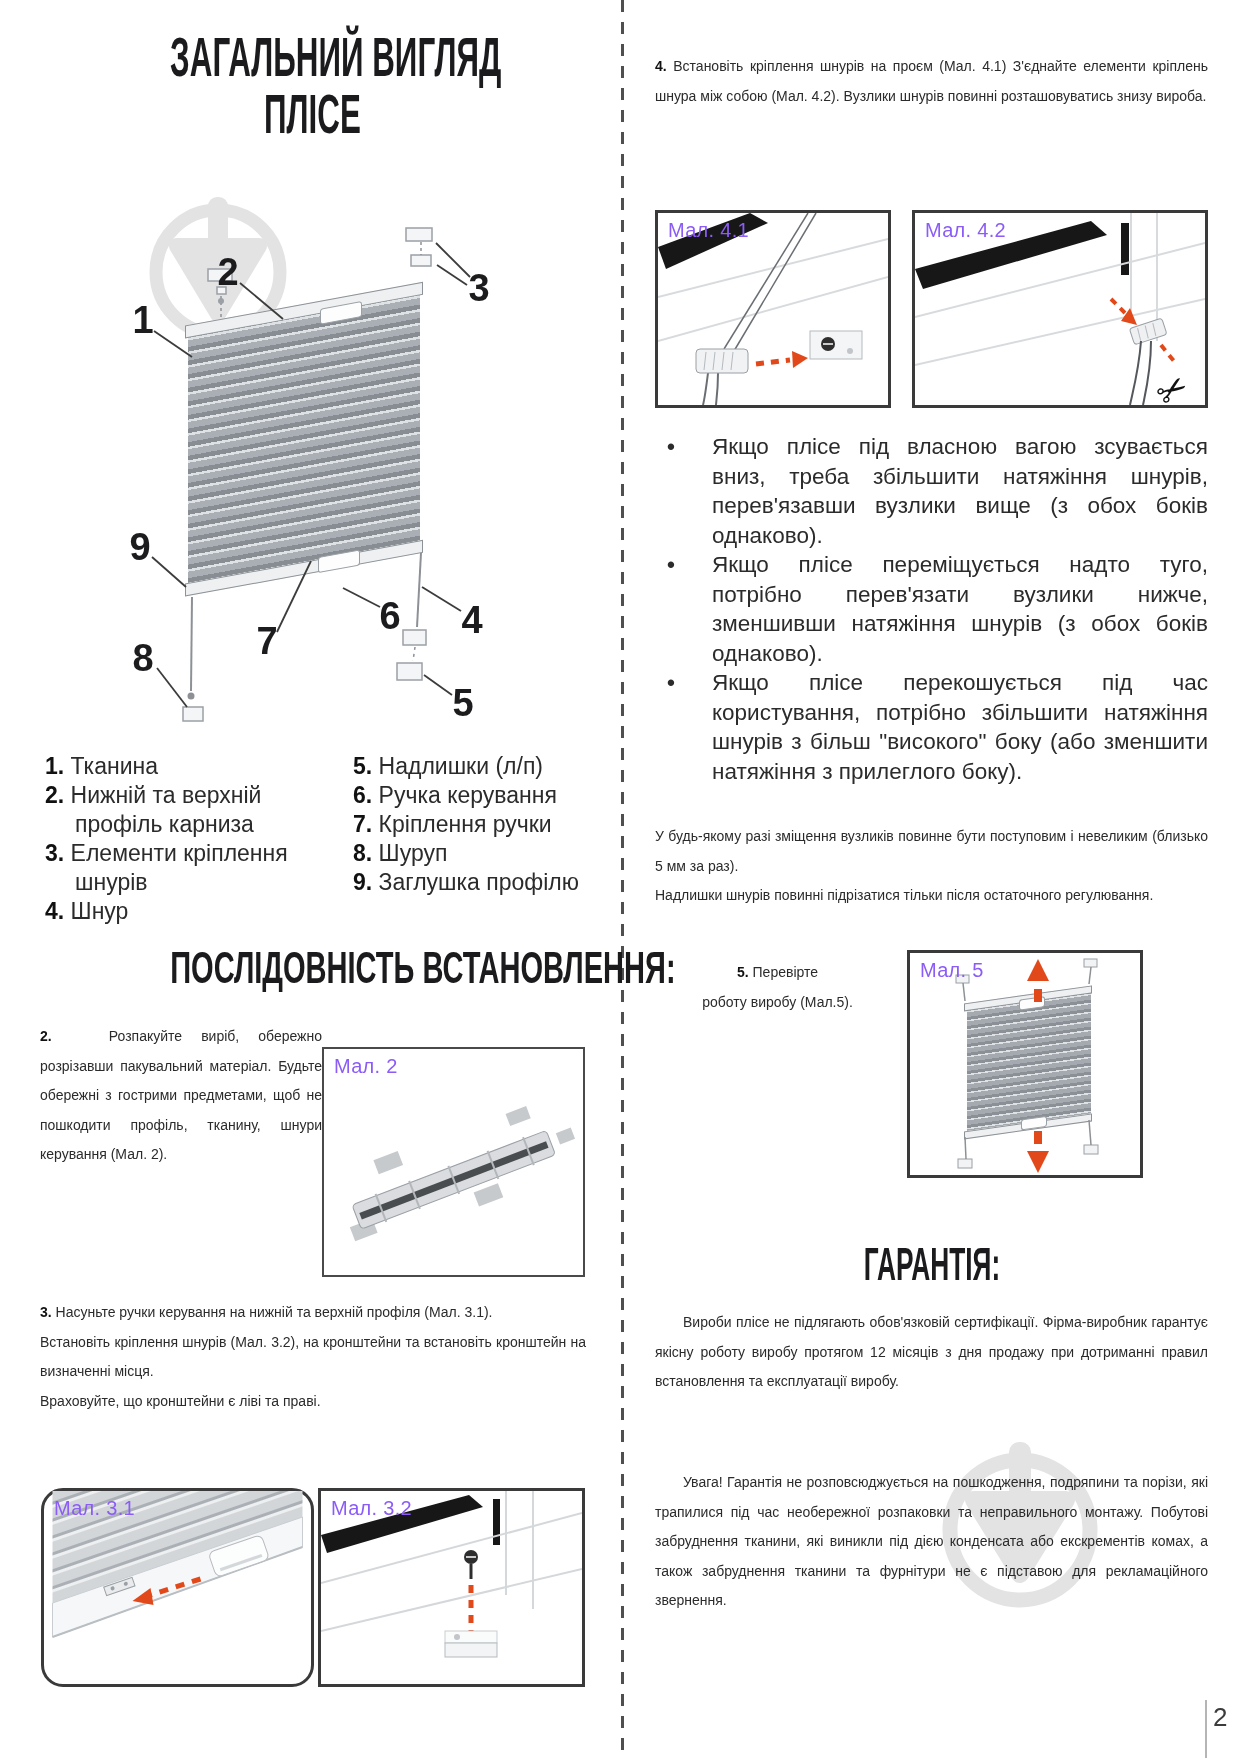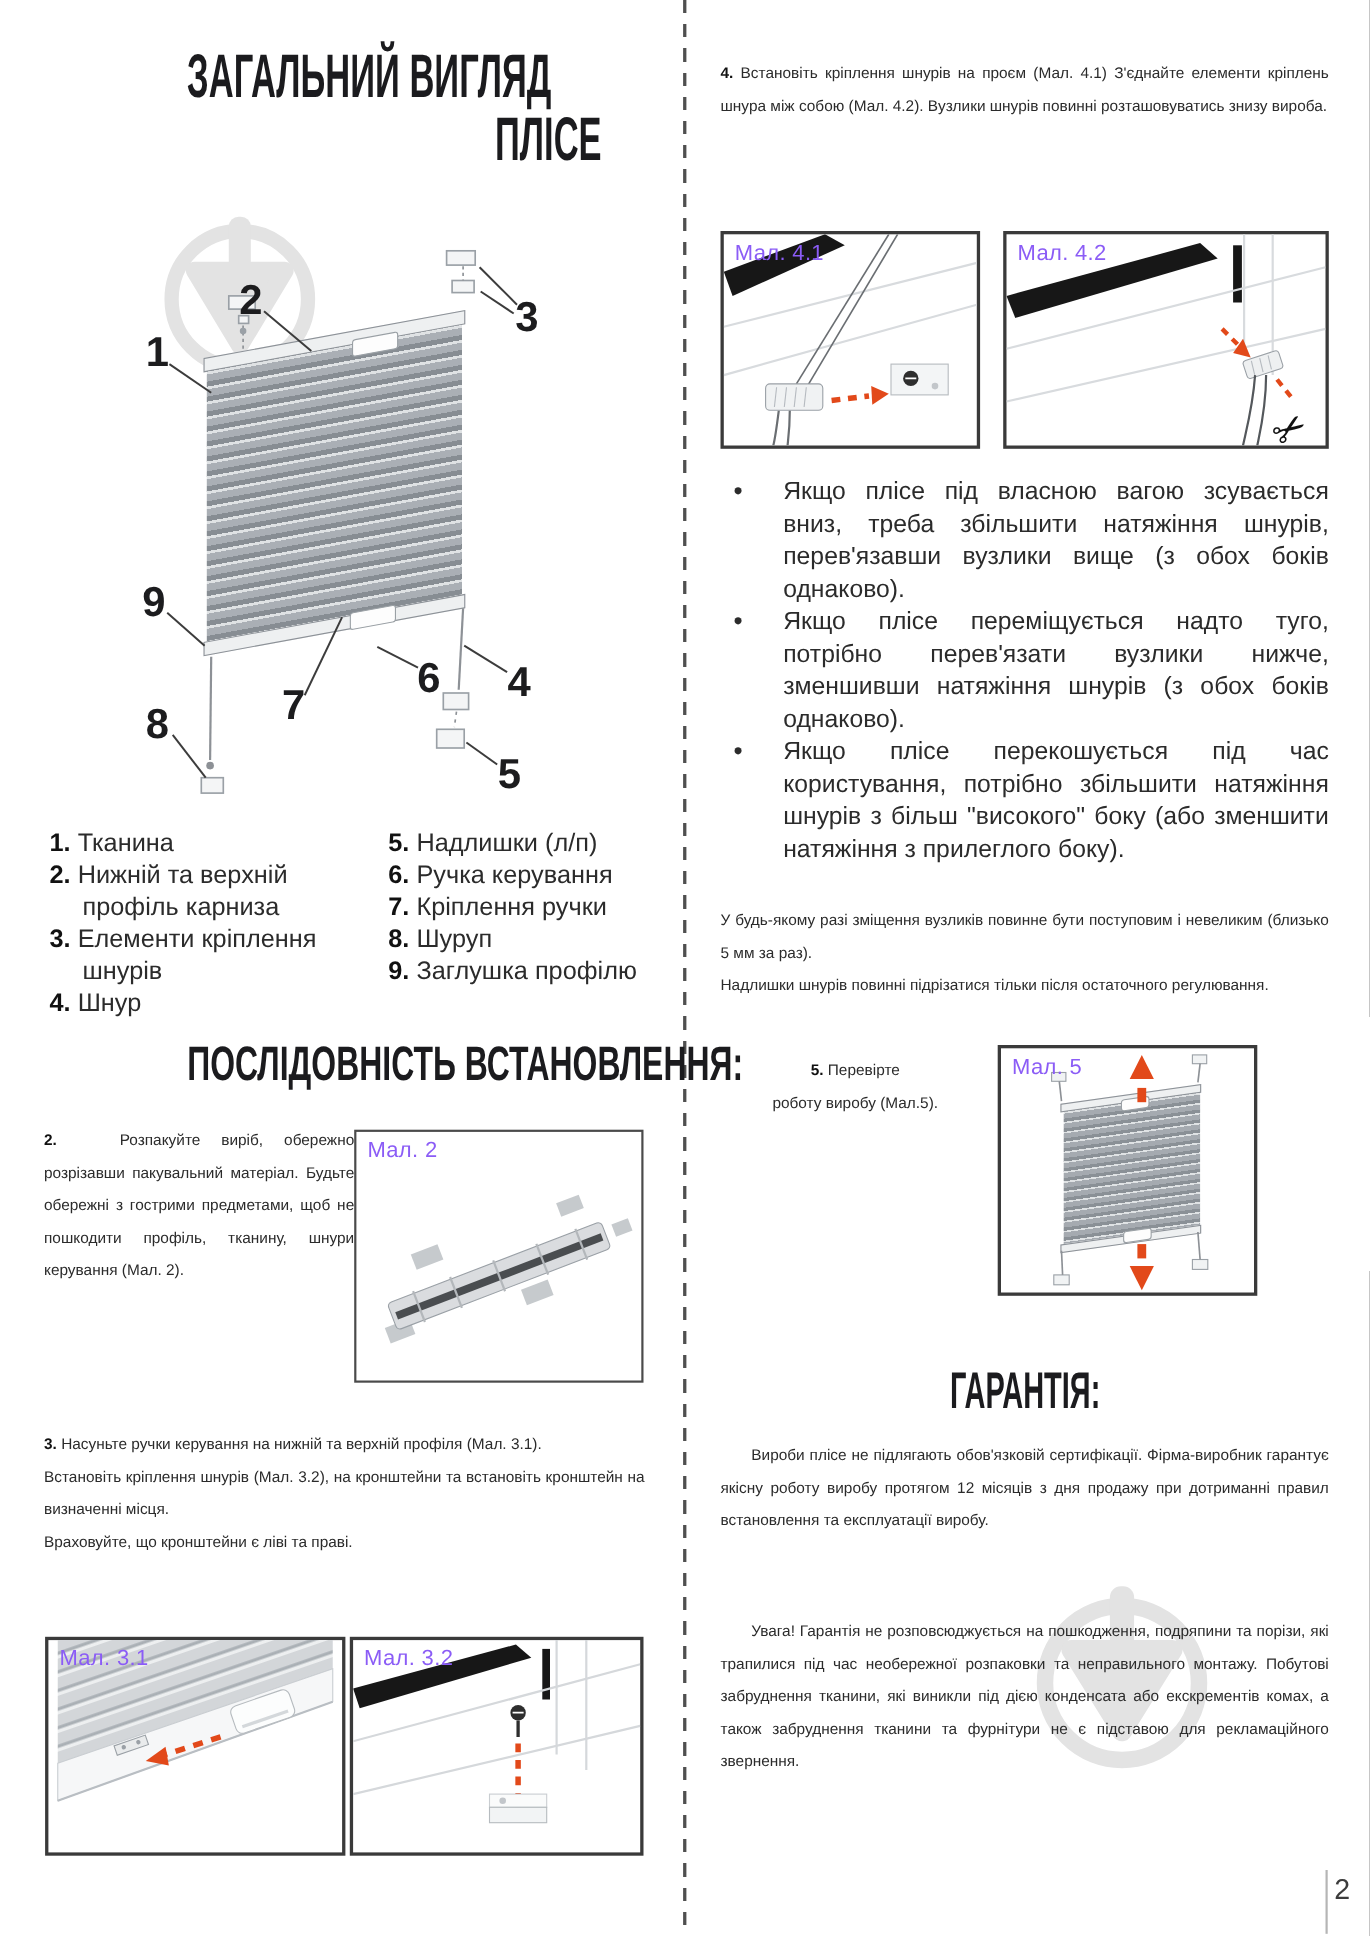--- a/index.html
+++ b/index.html
@@ -24,21 +24,21 @@
   .para b,.legend b{color:#111;}
   .num{font-weight:700;}
   
   .legend{position:absolute;left:45px;top:752px;width:545px;font-size:23px;line-height:29px;}
   .lcol{position:absolute;top:0;}
   .lcol1{left:0;width:262px;}
   .lcol2{left:308px;width:236px;}
   .litem{padding-left:30px;text-indent:-30px;}
   
   .fig{position:absolute;background:#fff;border:3px solid #3a3a3a;box-sizing:border-box;}
-  .fig.thin{border-width:2px;border-color:#4a4a4a;}
+  .fig.thin{border-width:2px;border-color:#4a4a4a;margin-top:20px;}
   .fig svg{position:absolute;left:0;top:0;width:100%;height:100%;display:block;}
   .figlabel{position:absolute;left:10px;top:6px;font-size:20px;color:#8b5cf6;letter-spacing:.3px;z-index:3;}
   
   .plane{position:absolute;transform-origin:0 0;overflow:visible;z-index:1;}
   .rail{position:absolute;left:-3px;background:#eef0f1;border:1px solid #8d9298;box-sizing:border-box;}
   .fabric{position:absolute;left:0;}
   .handle{position:absolute;background:#fdfdfd;border:1px solid #9aa0a5;border-radius:3px;box-sizing:border-box;}
   
   .bullets{position:absolute;left:655px;top:432px;width:553px;}
   .bullets .bi{position:relative;padding-left:57px;font-size:22.5px;line-height:29.5px;text-align:justify;}
@@ -60,21 +60,21 @@
     <path d="M46,64 L128,64 L87,132 Z" fill="#e3e3e3" stroke="#e3e3e3" stroke-width="16" stroke-linejoin="round"></path>
   </svg>
   <svg class="wm" style="left:920px;top:1428px;width:200px;height:205px;" viewBox="0 0 200 205">
     <circle cx="100" cy="102" r="70" fill="none" stroke="#e3e3e3" stroke-width="15"></circle>
     <rect x="89" y="14" width="22" height="58" rx="10" fill="#e3e3e3"></rect>
     <path d="M54,72 L146,72 L100,146 Z" fill="#e3e3e3" stroke="#e3e3e3" stroke-width="18" stroke-linejoin="round"></path>
   </svg>
 
   <div class="divider"></div>
 
-  <div class="hwrap title-line content-z" style="left:40px;top:40px;width:545px;text-align:right;">
+  <div class="hwrap title-line content-z" style="left:40px;top:28px;width:545px;">
     <div><span class="cond">ЗАГАЛЬНИЙ ВИГЛЯД</span></div>
     <div><span class="cond">ПЛІСЕ</span></div>
   </div>
 
   <div style="position:absolute;left:40px;top:195px;width:545px;height:560px;">
 
     <div class="plane" style="left:148px;top:130px;width:232px;height:271px;transform:skewY(-10.4deg);">
       <div class="rail" style="top:0;width:238px;height:13px;"></div>
       <div class="fabric" style="top:13px;width:232px;height:245px;background:repeating-linear-gradient(180deg,#dfe2e4 0 2.5px,#aaafb5 2.5px 9px,#878d93 9px 13.6px);"></div>
       <div class="rail" style="top:258px;width:238px;height:13px;"></div>
@@ -172,21 +172,21 @@
     </svg>
     <span class="figlabel">Мал. 2</span>
   </div>
 
   <div class="para content-z" style="left:40px;top:1298px;width:546px;">
     <div><b class="num">3.</b> <span>Насуньте ручки керування на нижній та верхній профіля (Мал. 3.1).</span></div>
     <div>Встановіть кріплення шнурів (Мал. 3.2), на кронштейни та встановіть кронштейн на визначенні місця.</div>
     <div>Враховуйте, що кронштейни є ліві та праві.</div>
   </div>
 
-  <div class="fig" style="left:41px;top:1488px;width:273px;height:199px;">
+  <div class="fig" style="left:41px;top:1488px;width:273px;height:199px;border-radius:22px;">
     <svg viewBox="0 0 250 193">
       <defs>
         <pattern id="pl31" width="16" height="16" patternUnits="userSpaceOnUse" patternTransform="rotate(-19)">
           <rect width="16" height="16" fill="#d3d6d9"></rect>
           <rect y="10" width="16" height="3" fill="#aab0b5"></rect>
           <rect y="13" width="16" height="3" fill="#edeff0"></rect>
         </pattern>
       </defs>
       <polygon points="0,0 250,0 250,26 0,112" fill="url(#pl31)"></polygon>
       <polygon points="0,112 250,26 250,56 0,146" fill="#f6f7f8" stroke="#c9cdd1"></polygon>

